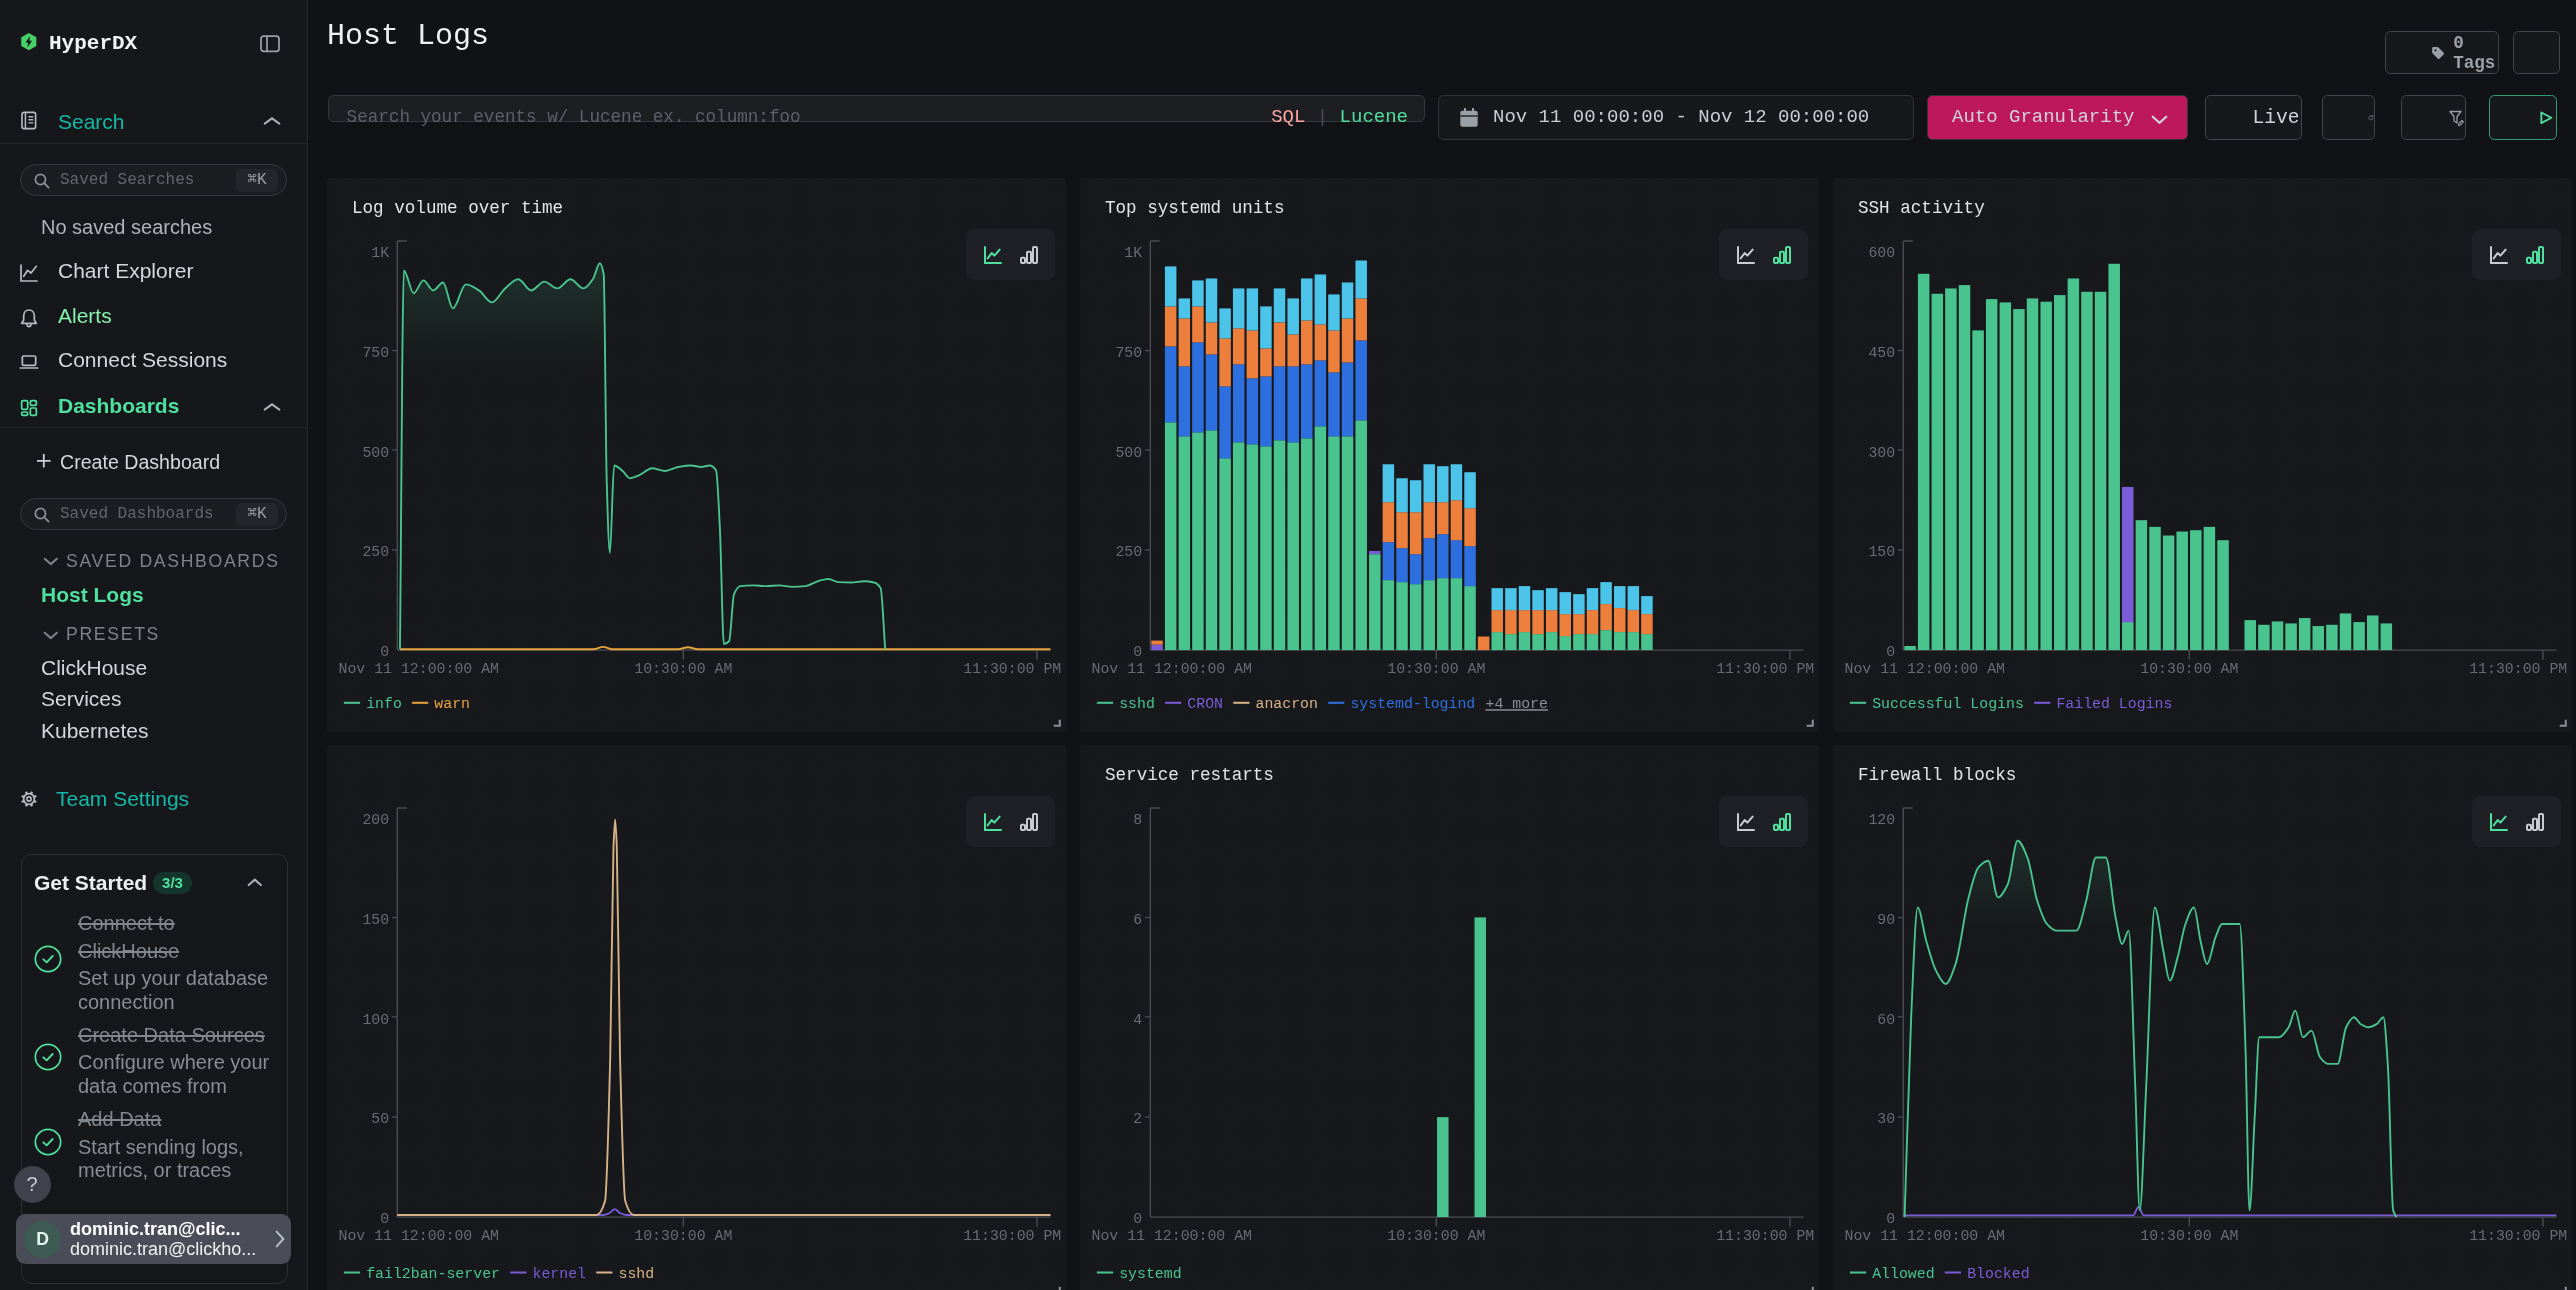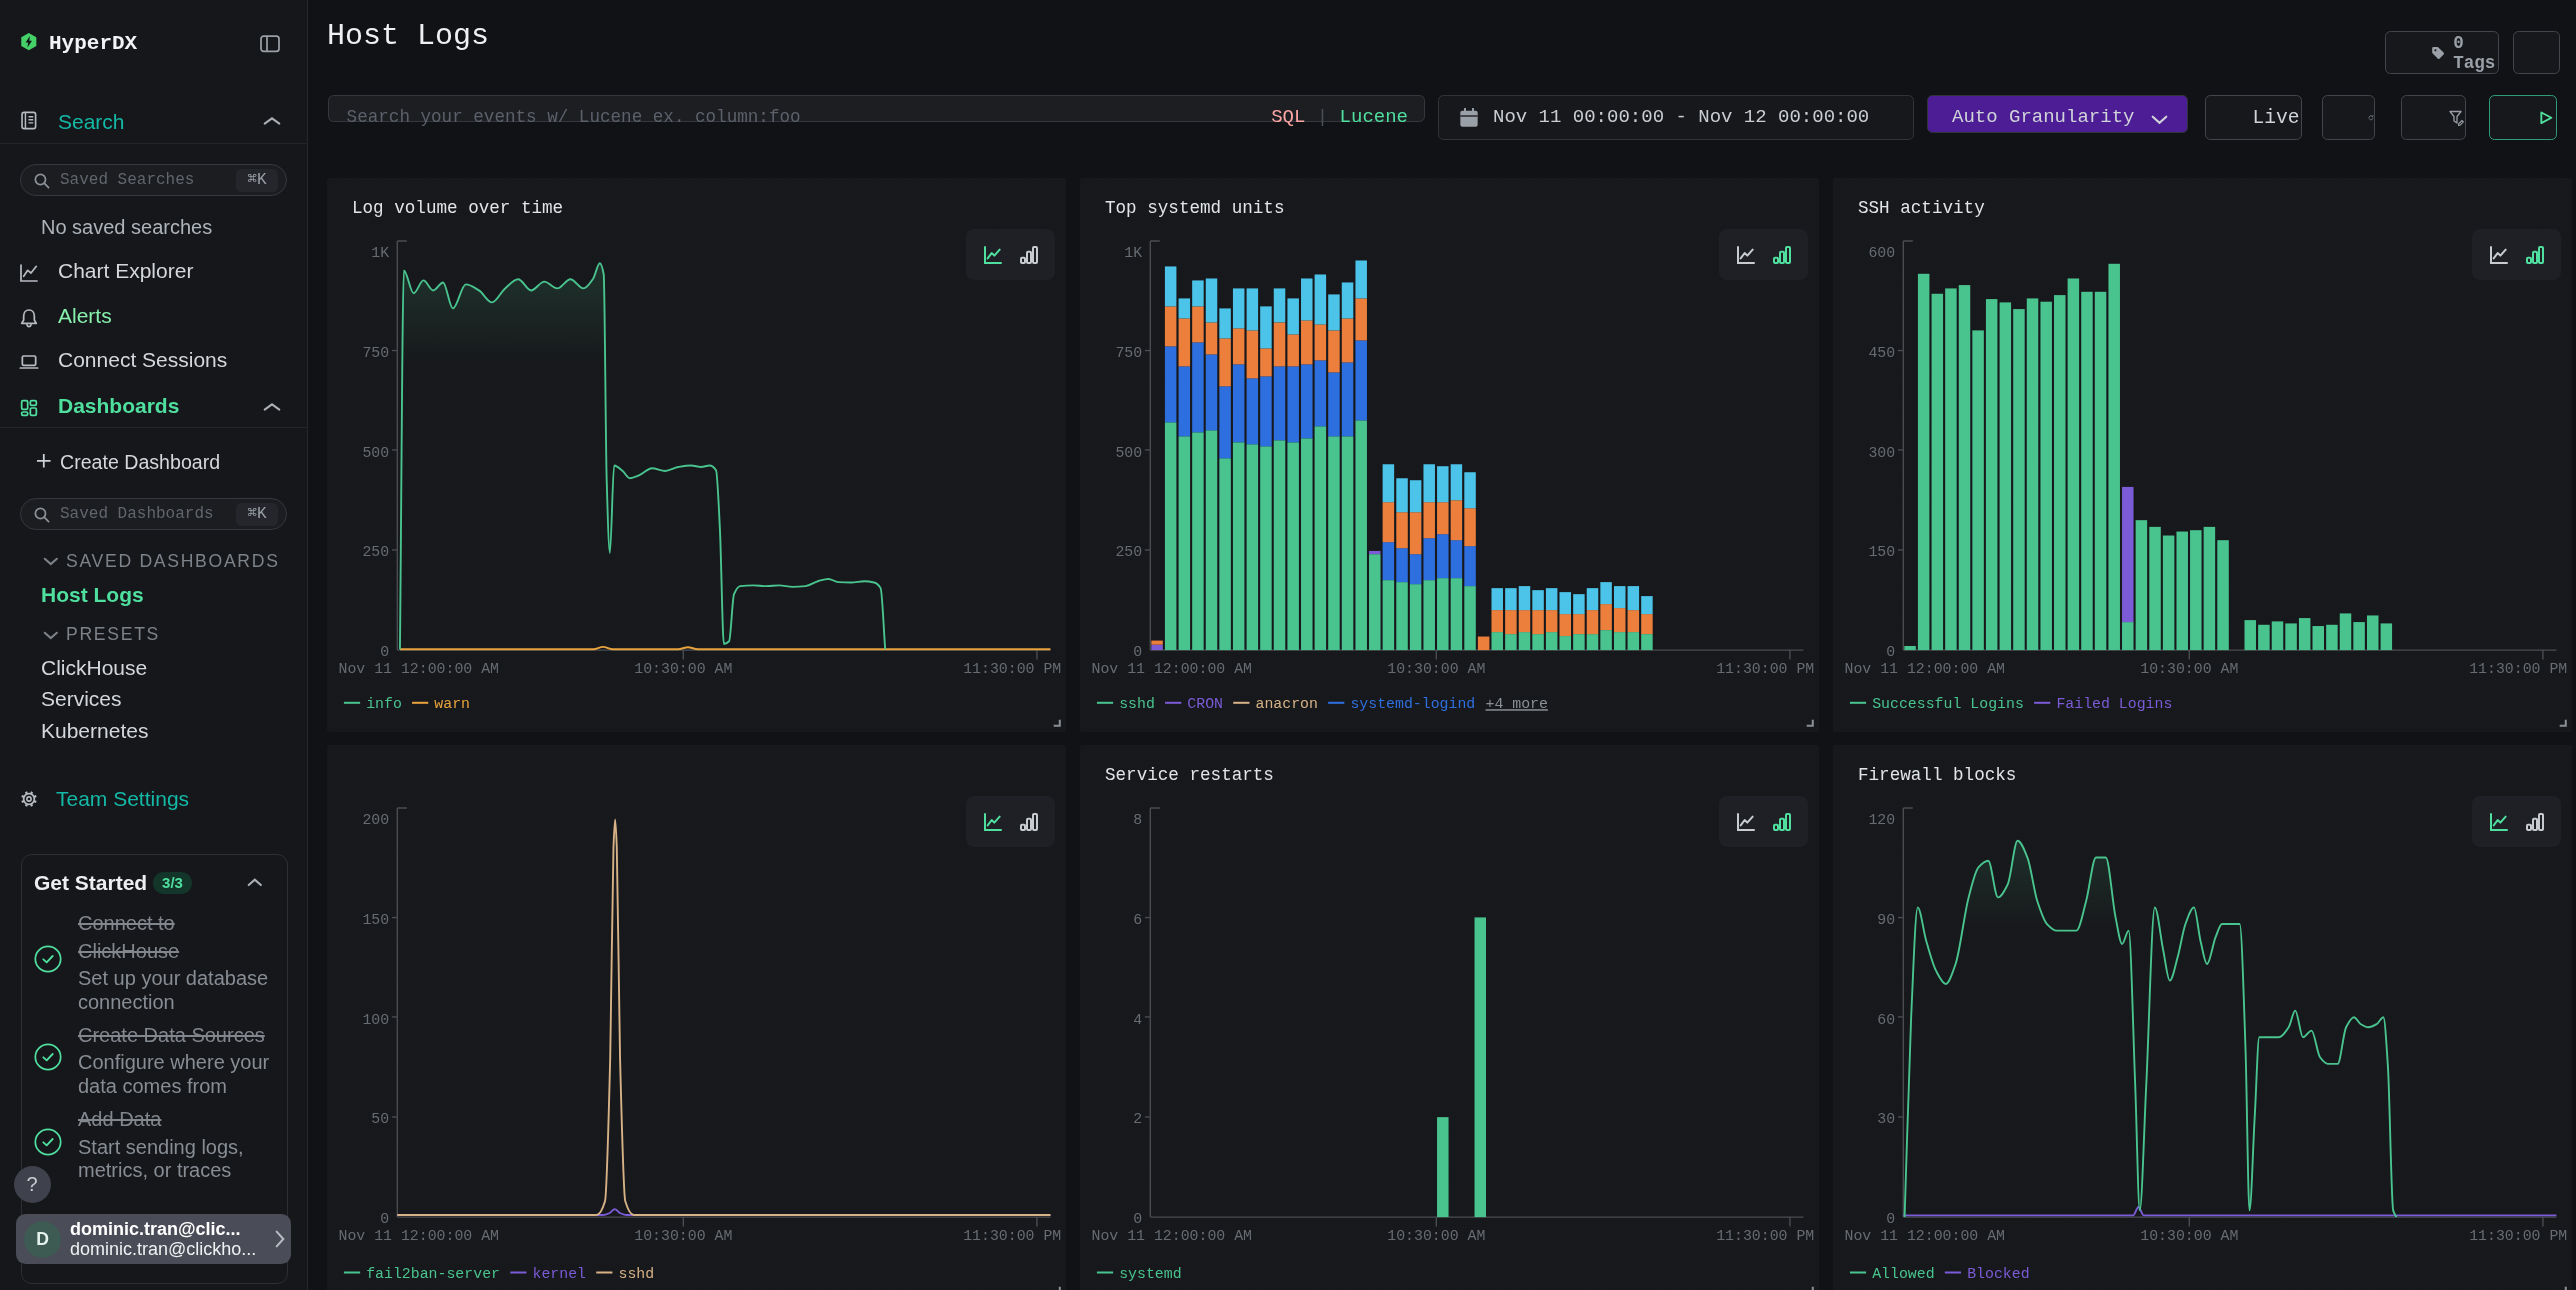--- a/index.html
+++ b/index.html
@@ -109,21 +109,21 @@
       <div class="abs" style="right:16px;top:10px;font-family:'Liberation Mono',monospace;font-size:19px;"><span style="color:#fca5a5;margin-top:44px;">SQL</span><span style="color:#4a4e55;"> | </span><span style="color:#4fdf9f;">Lucene</span></div>
     </div>
 <div class="abs" style="left:1438px;top:95px;width:476px;height:45px;background:#17181c;border:1.4px solid #303338;border-radius:5.4px;box-sizing:border-box;">
       <svg class="abs" style="left:20px;top:12px" width="20" height="20" viewBox="0 0 30 30">
       <rect x="2" y="4" width="26" height="24" rx="3" fill="#9aa0a7"></rect>
       <path d="M2 12 H28" stroke="#17181c" stroke-width="2"></path>
       <path d="M9 1 V7 M21 1 V7" stroke="#9aa0a7" stroke-width="3" stroke-linecap="round"></path>
     </svg>
       <div class="abs" style="left:54px;top:10px;font-family:'Liberation Mono',monospace;font-size:19px;color:#c9cdd2;">Nov 11 00:00:00 - Nov 12 00:00:00</div>
     </div>
-<div class="abs" style="left:1927px;top:95px;width:261px;height:38px;background:#4c1d95;border:1.4px solid #303338;border-radius:5.4px;box-sizing:border-box;">
+<div class="abs" style="left:1927px;top:95px;width:261px;height:45px;background:#be185d;border:1.4px solid #303338;border-radius:5.4px;box-sizing:border-box;">
       <div class="abs" style="left:24px;top:10px;font-family:'Liberation Mono',monospace;font-size:19px;color:#d0d4d9;">Auto Granularity</div>
       <svg class="abs" style="right:17.6px;top:17.6px" width="19" height="11.5" viewBox="0 0 28 17">
       <path d="M4 4 L14 13 L24 4" stroke="#d0d4d9" stroke-width="3.2" fill="none" stroke-linecap="round"></path>
     </svg>
     </div>
 <div class="btn" style="left:2205px;top:95px;width:97px;height:45px;">
     <span style="font-family:'Liberation Mono',monospace;font-size:19.6px;color:#cfd3d8;">Live</span>
   </div>
 <div class="btn" style="left:2322px;top:95px;width:53px;height:45px;">
       <svg width="21.6" height="21.6" viewBox="0 0 32 32">

